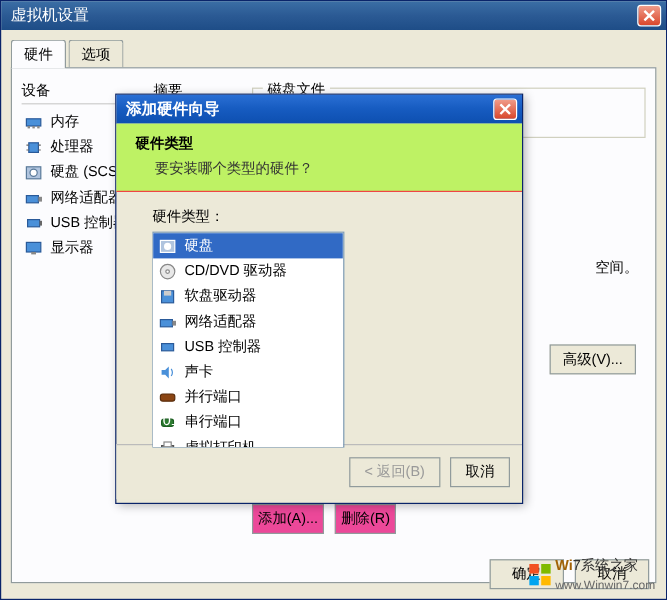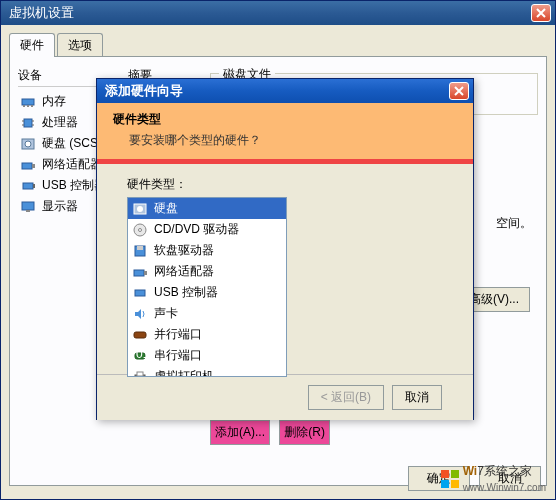--- a/index.html
+++ b/index.html
@@ -27,37 +27,37 @@
 .right-col { position: absolute; left: 200px; top: 8px; right: 8px; }
 .group-box { border: 1px solid #d0d0bf; padding: 10px; position: relative; margin-top: 8px; }
 .group-box .legend { position: absolute; top: -8px; left: 8px; background: #fcfcfe; padding: 0 4px; }
 .advanced-btn { position: absolute; right: 16px; top: 230px; padding: 3px 10px; border: 1px solid #919b9c; background: #ece9d8; cursor: pointer; }
 
 .bottom-buttons { position: absolute; bottom: 40px; left: 200px; }
 .bottom-buttons button { padding: 3px 4px; border: 1px solid #919b9c; background: #ec4899; margin-right: 6px; cursor: pointer; }
 .ok-cancel { position: absolute; bottom: 8px; right: 14px; }
 .ok-cancel button { padding: 3px 18px; border: 1px solid #919b9c; background: #ece9d8; margin-left: 6px; cursor: pointer; }
 
-.wizard { position: absolute; top: 78px; left: 96px; width: 378px; height: 342px; border: 1px solid #0a246a; background: #ece9d8; box-shadow: 2px 2px 8px rgba(0,0,0,0.3); z-index: 10; }
+.wizard { position: absolute; top: 78px; left: 96px; width: 340px; height: 342px; border: 1px solid #0a246a; background: #ece9d8; box-shadow: 2px 2px 8px rgba(0,0,0,0.3); z-index: 10; }
 .wizard-titlebar { height: 24px; background: linear-gradient(to bottom, #2a6fd4 0%, #165bc0 50%, #0e4fb0 100%); display: flex; align-items: center; padding: 0 4px; color: #fff; }
 .wizard-titlebar .title { flex: 1; font-size: 13px; font-weight: bold; padding-left: 4px; }
 .wizard-titlebar .close-btn { width: 20px; height: 18px; background: linear-gradient(to bottom, #f09c8a, #d9462b); border: 1px solid #fff; border-radius: 3px; display: flex; align-items: center; justify-content: center; color: #fff; font-weight: bold; cursor: pointer; }
-.wizard-header { background: #fdba74; padding: 8px 32px 10px 16px; border-bottom: 5px solid #ef4444; }
+.wizard-header { background: #bef264; padding: 8px 32px 10px 16px; border-bottom: 1px solid #ef4444; }
 .wizard-header .h1 { font-weight: bold; margin-bottom: 4px; }
 .wizard-header .h2 { padding-left: 16px; color: #333; }
 .wizard-body { padding: 12px 30px; display: flex; gap: 20px; height: 210px; }
 .wizard-left { width: 160px; }
 .wizard-left .lbl { margin-bottom: 4px; }
 .hw-list { border: 1px solid #7f9db9; background: #fff; height: 180px; overflow: auto; }
 .hw-item { display: flex; align-items: center; gap: 6px; padding: 2px 4px; cursor: pointer; }
 .hw-item.sel { background: #316ac5; color: #fff; }
 .hw-item .icon { width: 16px; height: 16px; display: flex; align-items: center; justify-content: center; }
 .wizard-right { flex: 1; }
 .wizard-right .lbl { margin-bottom: 6px; }
-.wizard-footer { padding: 10px 31px; display: flex; justify-content: flex-end; gap: 8px; border-top: 1px solid #bbb; background: #ece9d8; }
+.wizard-footer { padding: 10px 10px; display: flex; justify-content: flex-end; gap: 8px; border-top: 1px solid #bbb; background: #ece9d8; }
 .wizard-footer button { padding: 3px 12px; border: 1px solid #919b9c; background: #ece9d8; cursor: pointer; }
 .wizard-footer button:disabled { color: #999; }
 
 .watermark { position: absolute; bottom: 6px; right: 10px; z-index: 50; display: flex; align-items: center; gap: 4px; font-size: 13px; color: #333; }
 .watermark .logo { width: 18px; height: 18px; }
 
 svg { display: block; }
 </style>
 </head>
 <body>

